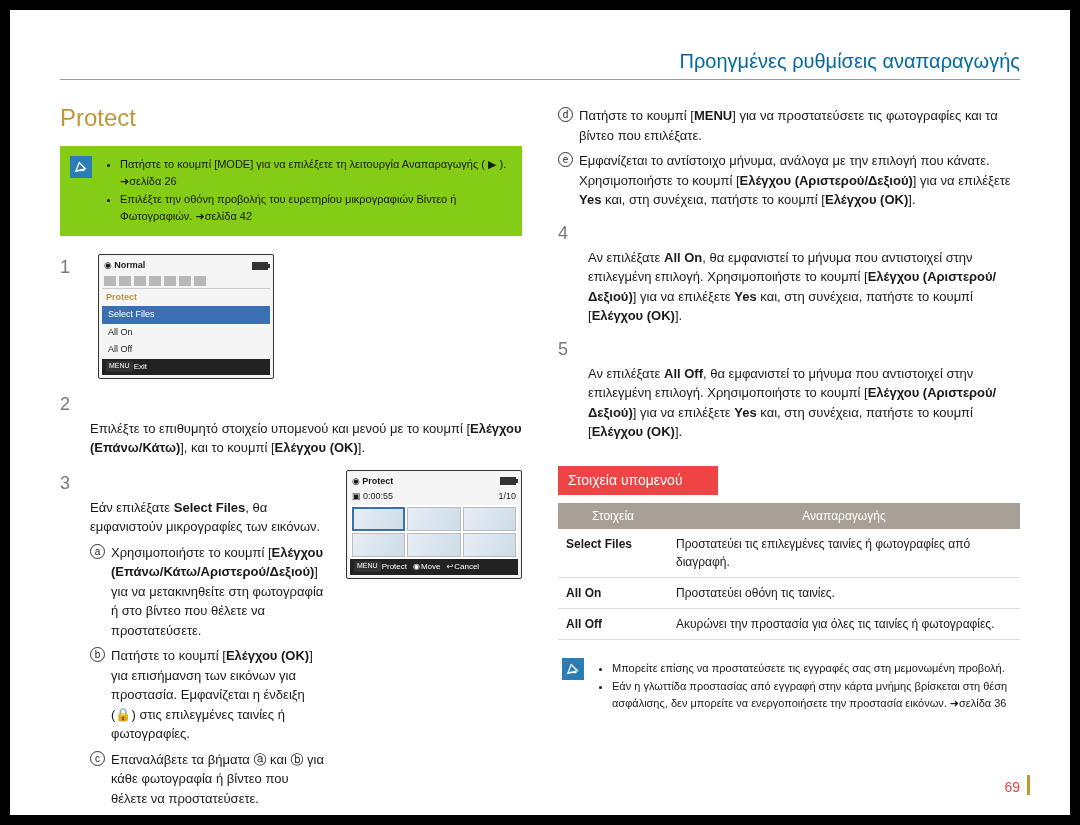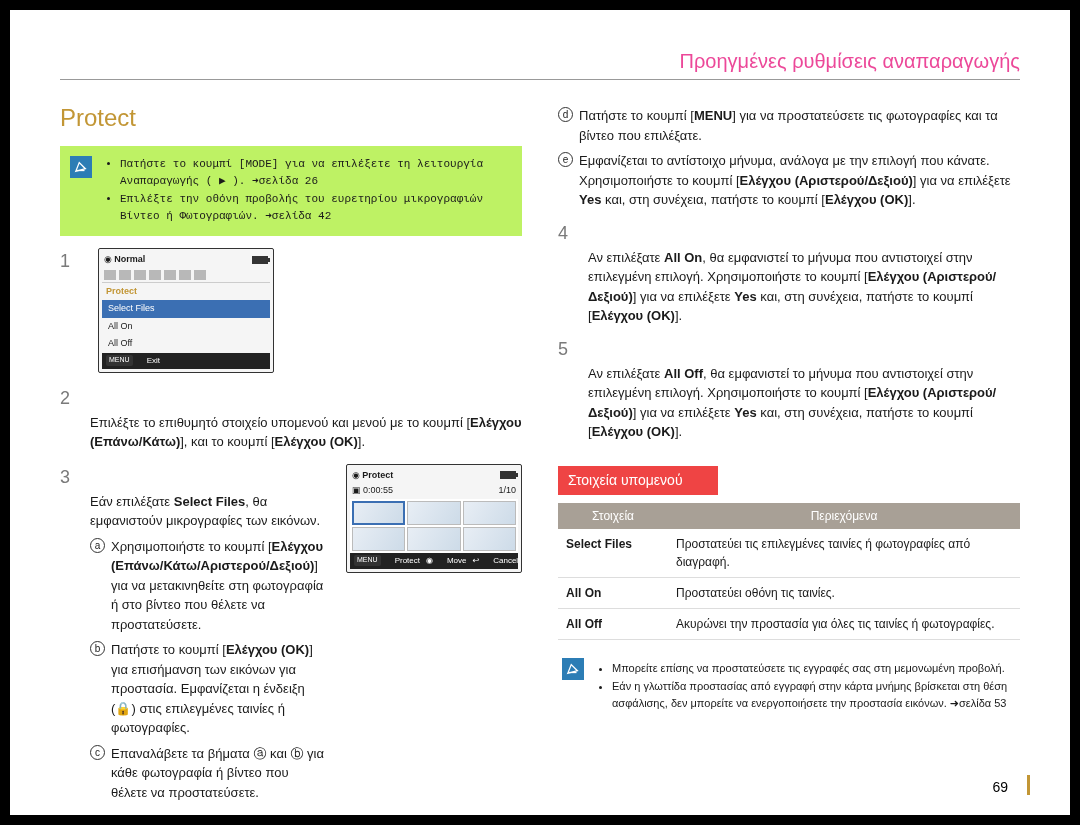--- a/index.html
+++ b/index.html
@@ -17,42 +17,41 @@
     margin: 10px auto;
     position: relative;
     padding: 40px 50px 30px 50px;
     color: #1a1a1a;
   }
   .header {
     border-bottom: 1px solid #999;
     padding-bottom: 6px;
     margin-bottom: 20px;
     text-align: right;
-    color: #ec4899;
+    color: #0369a1;
     font-size: 20px;
   }
   .columns {
     display: flex;
     gap: 36px;
   }
   .col { flex: 1; font-size: 13px; line-height: 1.5; }
   .section-title {
     color: #c29635;
     font-size: 24px;
     font-weight: normal;
     margin-bottom: 10px;
   }
   .intro { margin-bottom: 14px; }
   .notebox {
-    background: #bef264;
+    background: #84cc16;
     padding: 10px 10px 10px 46px;
     position: relative;
     font-size: 11px;
-    margin-bottom: 12px;
-    font-family: Liberation Mono, monospace;
+    margin-bottom: 18px;
   }
   .notebox .noteicon {
     position: absolute;
     left: 10px; top: 10px;
     width: 22px; height: 22px;
     background: #2c7db5;
     border-radius: 0;
     display: flex; align-items: center; justify-content: center;
     color: #fff;
   }
@@ -89,21 +88,21 @@
     border-bottom: 1px solid #ccc;
   }
   .ss-icons span { width: 12px; height: 10px; background: #b8b8b8; display: inline-block; }
   .ss-label { color: #c29635; font-weight: bold; padding: 2px 4px; font-size: 9px; }
   .ss-menu-item {
     padding: 2px 6px;
     font-size: 9px;
   }
   .ss-menu-item.sel { background: #3b6fb3; color: #fff; }
   .ss-exit { background: #222; color: #fff; padding: 2px 4px; font-size: 8px; display: flex; gap: 6px; }
-  .ss-exit span { display: inline-flex; align-items: center; gap: 14px; }
+  .ss-exit span { display: inline-flex; align-items: center; gap: 1px; }
   .ss-badge {
     font-size: 7px;
     background: #333; color: #fff;
     border-radius: 2px;
     padding: 0 3px;
   }
   .thumbgrid {
     display: grid;
     grid-template-columns: repeat(3, 1fr);
     gap: 2px;
@@ -167,23 +166,23 @@
   .notebox2 .noteicon2 {
     position: absolute;
     left: 4px; top: 4px;
     width: 22px; height: 22px;
     background: #2c7db5;
     display: flex; align-items: center; justify-content: center;
     color: #fff;
   }
   .pagenum {
     position: absolute;
-    bottom: 20px; right: 62px;
+    bottom: 20px; right: 50px;
     font-size: 14px;
-    color: #000000;
+    color: #ef4444;
   }
   .pagenum-bar {
     position: absolute;
     bottom: 20px; right: 40px;
     width: 3px; height: 20px;
     background: #c29635;
   }
   .battery {
     display: inline-block;
     width: 16px; height: 8px;
@@ -341,21 +340,21 @@
           </div>
         </div>
       </div>
 
       <div class="subheading">Στοιχεία υπομενού</div>
 
       <table class="submenu">
         <thead>
           <tr>
             <th>Στοιχεία</th>
-            <th>Περιεχόμενα</th>
+            <th>Αναπαραγωγής</th>
           </tr>
         </thead>
         <tbody>
           <tr>
             <td>Select Files</td>
             <td>Προστατεύει τις επιλεγμένες ταινίες ή φωτογραφίες από διαγραφή.</td>
           </tr>
           <tr>
             <td>All On</td>
             <td>Προστατεύει οθόνη τις ταινίες.</td>
@@ -369,21 +368,21 @@
 
       <div class="notebox2">
         <div class="noteicon2">
           <svg width="14" height="14" viewBox="0 0 16 16">
               <path d="M2 13 L6 3 L13 10 Z" fill="none" stroke="#fff" stroke-width="1.5"></path>
               <path d="M3 12 L12 12" stroke="#fff" stroke-width="1.5"></path>
             </svg>
         </div>
         <ul>
           <li>Μπορείτε επίσης να προστατεύσετε τις εγγραφές σας στη μεμονωμένη προβολή.</li>
-          <li>Εάν η γλωττίδα προστασίας από εγγραφή στην κάρτα μνήμης βρίσκεται στη θέση ασφάλισης, δεν μπορείτε να ενεργοποιήσετε την προστασία εικόνων. ➜σελίδα 53</li>
+          <li>Εάν η γλωττίδα προστασίας από εγγραφή στην κάρτα μνήμης βρίσκεται στη θέση ασφάλισης, δεν μπορείτε να ενεργοποιήσετε την προστασία εικόνων. ➜σελίδα 36</li>
         </ul>
       </div>
 
     </div>
   </div>
 
   <div class="pagenum">69</div>
   <div class="pagenum-bar"></div>
 </div>
 

